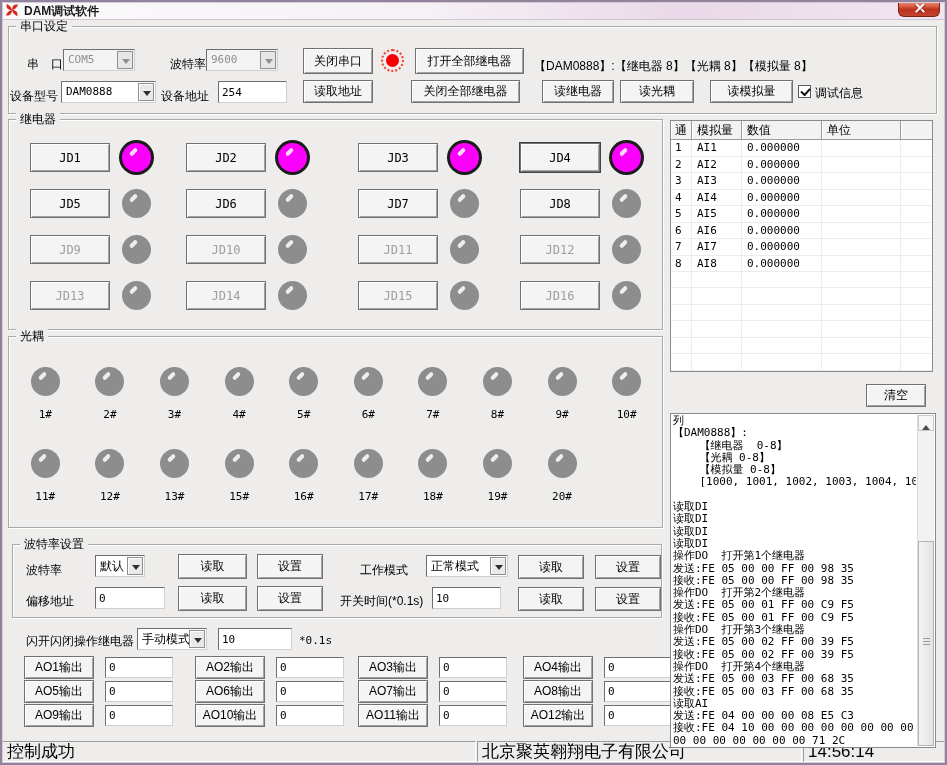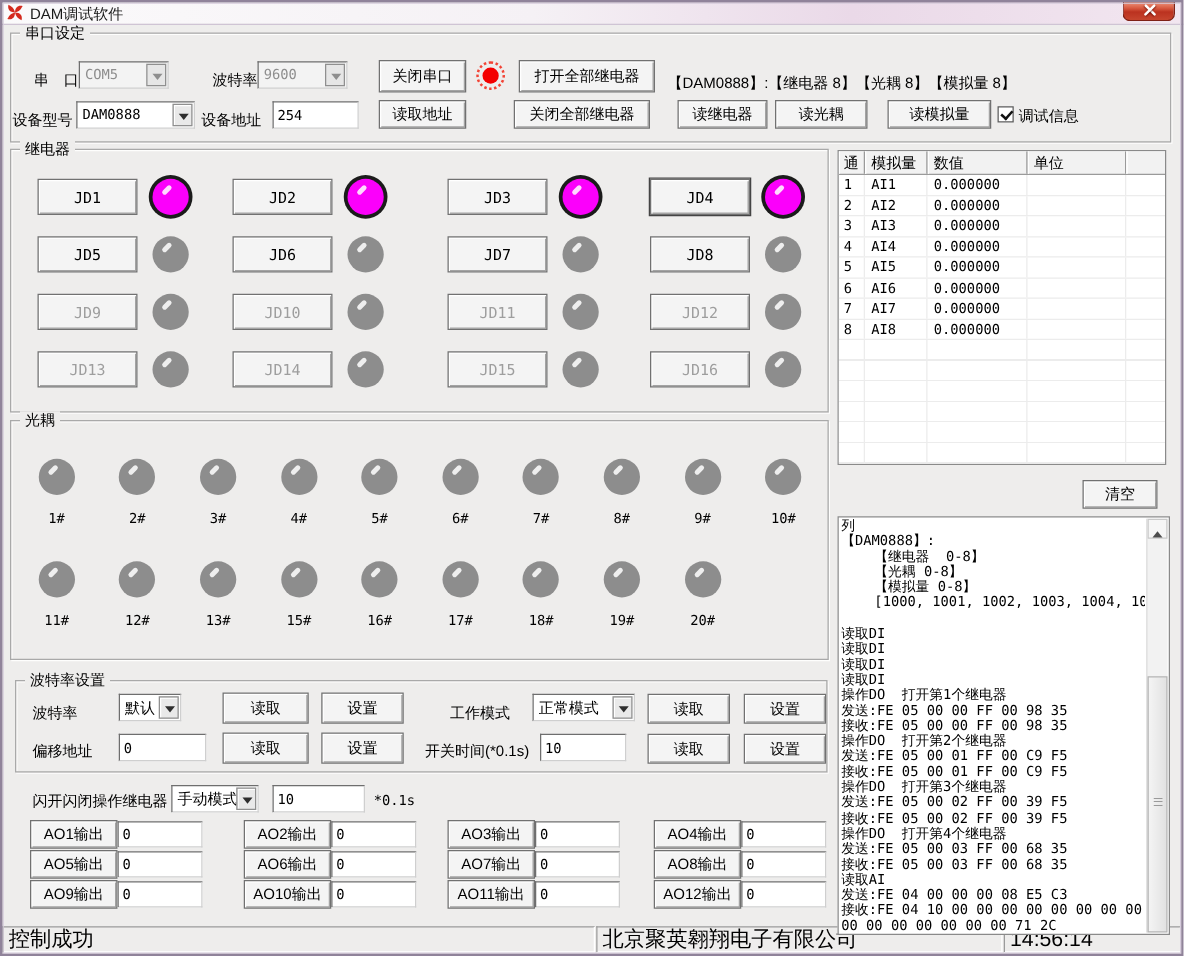--- a/index.html
+++ b/index.html
@@ -10,21 +10,21 @@
     background:#eeedec;
   }
   .window::after { content:""; position:absolute; inset:0; border:2px solid #90839a;
     box-shadow:inset 1px 1px 0 #d6cbdc, inset -1px -1px 0 #d6cbdc; pointer-events:none; z-index:60; }
 
   
   .titlebar { position:absolute; left:0; top:0; width:947px; height:20px;
     background:linear-gradient(90deg,#fbfafb 0%,#f5f1f5 45%,#ead9e8 72%,#f2e6f0 100%);
     border-bottom:1px solid #cfc4d4; z-index:40; }
   .app-icon { position:absolute; left:5px; top:3px; width:14px; height:14px; }
-  .win-title { position:absolute; left:24px; top:3px; font-size:12px; color:#1a1a1a; }
+  .win-title { position:absolute; left:24px; top:3px; font-size:12px; color:#1a1a1a;font-weight:bold; }
   .close-btn { position:absolute; right:7px; top:0; width:42px; height:17px;
     border:1px solid #7e2015; border-top:none; border-radius:3px 3px 6px 6px;
     background:linear-gradient(#f2a892 0%,#d95b42 40%,#bb3220 60%,#c6452e 100%);
     box-shadow:inset 0 1px 0 rgba(255,255,255,.6); cursor:pointer; }
   .close-x { position:absolute; left:15px; top:3px; width:12px; height:10px; }
   .close-x::before,.close-x::after { content:""; position:absolute; left:0; top:4px;
     width:12px; height:2.4px; background:#fff; border-radius:1px;
     box-shadow:0 1px 1px rgba(90,10,5,.5); }
   .close-x::before { transform:rotate(45deg); }
   .close-x::after  { transform:rotate(-45deg); }
@@ -127,21 +127,21 @@
 
   
   #baud-group { left:12px; top:544px; width:650px; height:74px; }
 
   
   #flash-row .lbl { top:633px; }
 
   
   #ao-grid { position:absolute; left:24px; top:656px; width:645px; display:grid;
     grid-template-columns:171px 163px 165px 146px; grid-auto-rows:23px; row-gap:1px; }
-  .ao-cell { display:flex; align-items:center; }
+  .ao-cell { display:flex; align-items:center; gap:11px; }
   .ao-btn { position:static; width:70px; height:23px; flex:none; }
   .ao-input { position:static; width:68px; height:21px; flex:none; }
 
   
   .panel { position:absolute; top:741px; height:21px; background:#eeedec;
     border:1px solid #9b9b9b; border-right-color:#fff; border-bottom-color:#fff;
     font-size:17px; line-height:19px; padding-left:4px; white-space:nowrap; overflow:hidden; }
   #panel-status { left:2px; width:474px; }
   #panel-company { left:477px; width:325px; }
   #panel-time { left:803px; width:142px; }

